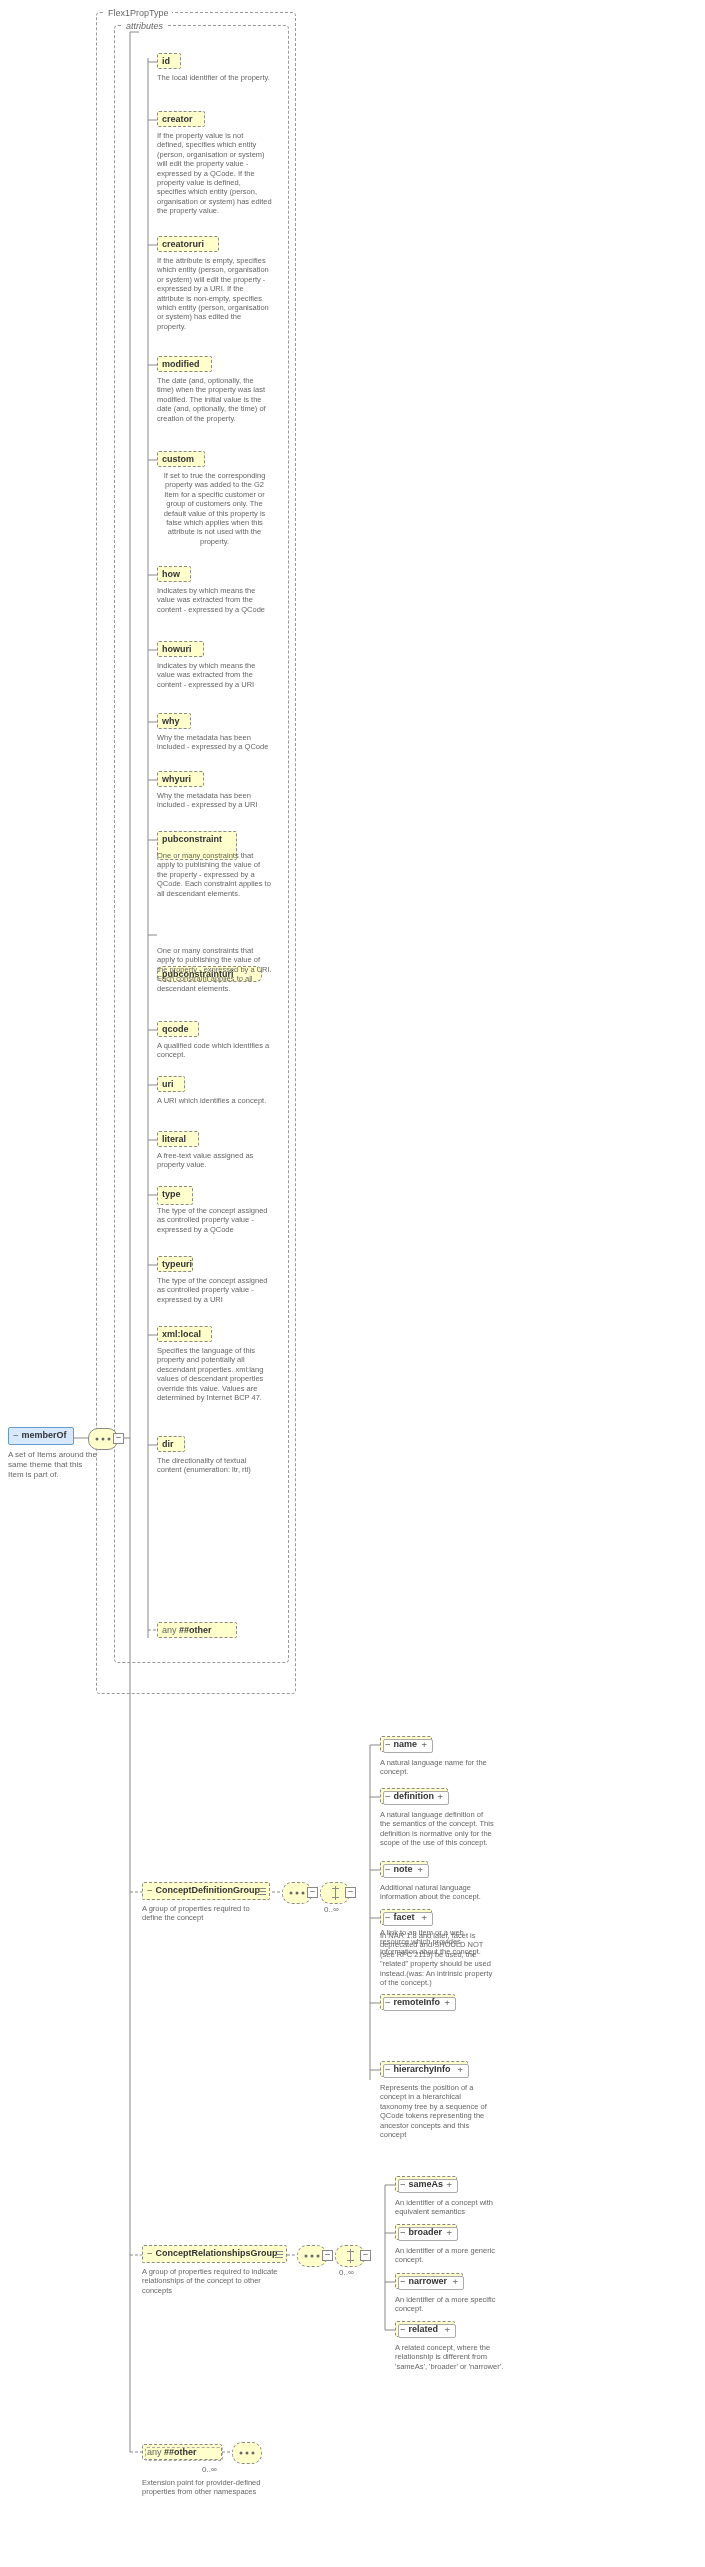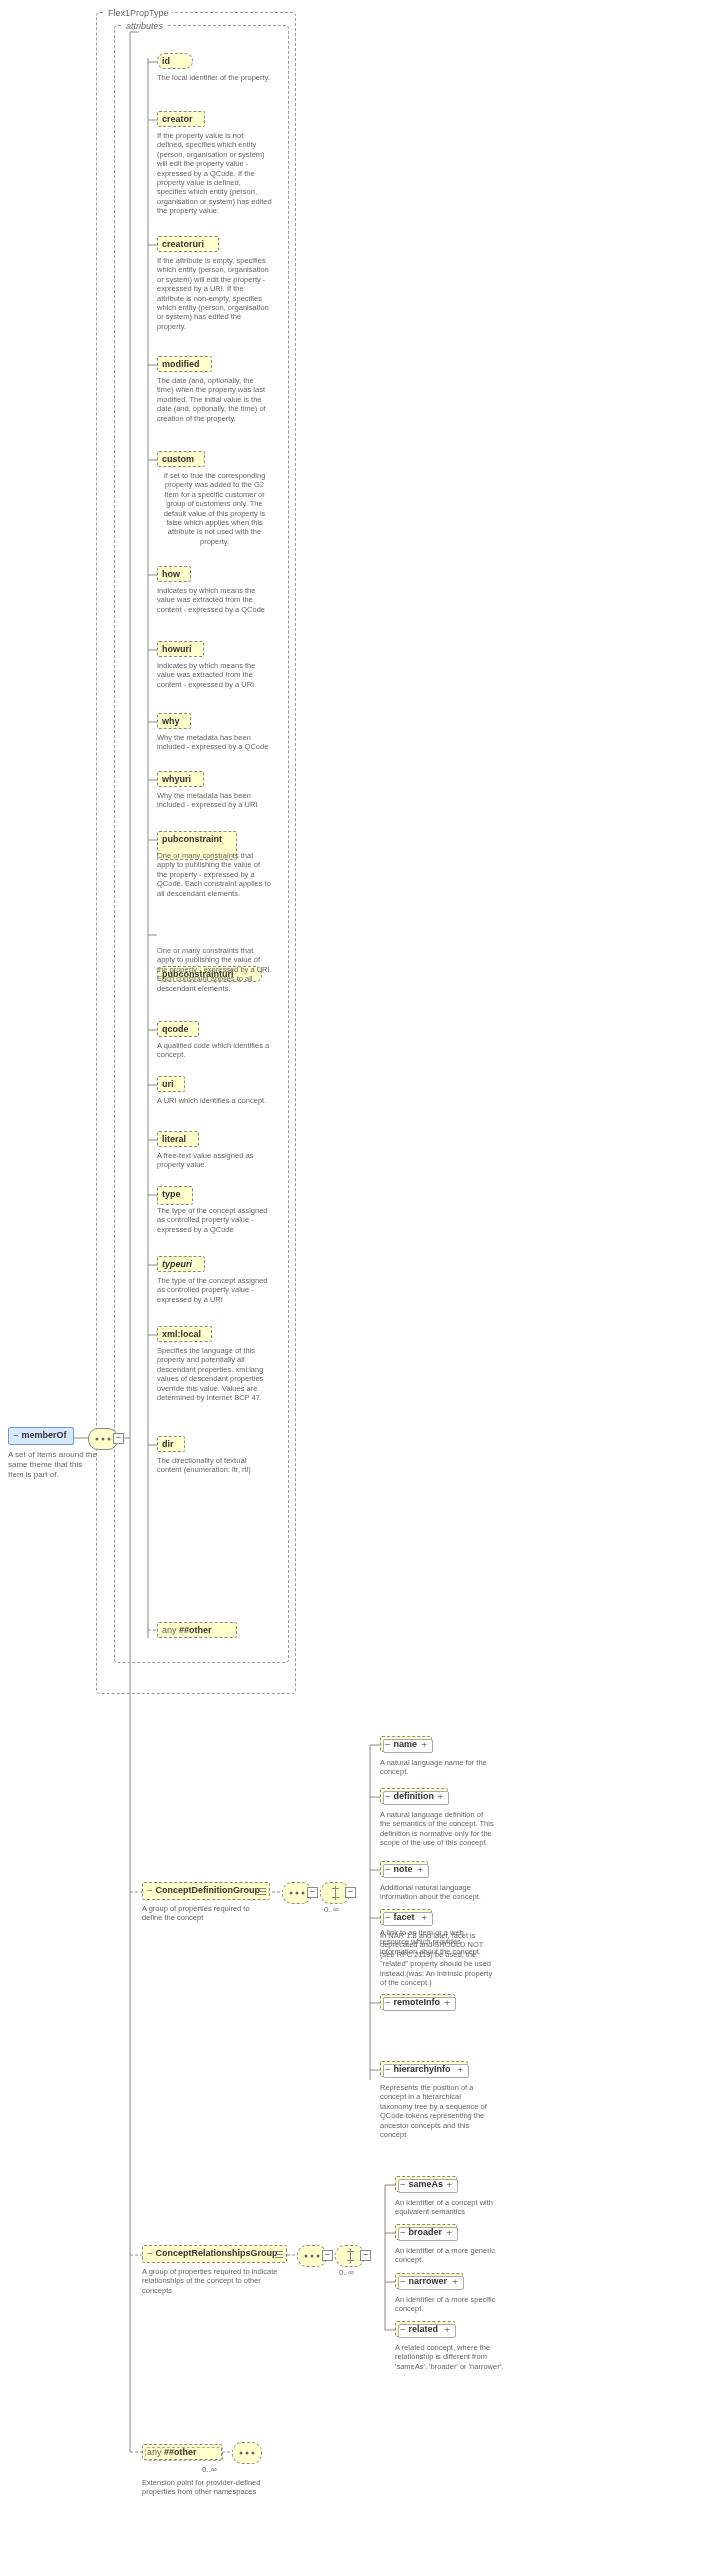--- a/index.html
+++ b/index.html
@@ -253,21 +253,21 @@
 
 <div class="conn" style="left:88px; top:1428px;">
   <div class="dots">
       <i></i>
       <i></i>
       <i></i>
     </div>
 </div>
 <div class="minus-box" style="left:113px; top:1433px;">−</div>
 
-<div class="box dashed" style="left:157px; top:53px; width:36px; height:16px;border-radius:8px;">
+<div class="box dashed" style="left:157px; top:53px; width:24px; height:16px;">
     <div class="title-row">
       <span>id</span>
     </div>
   </div>
 <div class="desc desc-sm" style="left:157px; top:73px;">The local identifier of the property.</div>
 
 <div class="box dashed" style="left:157px; top:111px; width:48px; height:16px;">
     <div class="title-row">
       <span>creator</span>
     </div>
@@ -358,21 +358,21 @@
   </div>
 <div class="desc desc-sm" style="left:157px; top:1151px;">A free-text value assigned as property value.</div>
 
 <div class="box dashed" style="left:157px; top:1186px; width:36px; height:19px;">
     <div class="title-row">
       <span>type</span>
     </div>
   </div>
 <div class="desc desc-sm" style="left:157px; top:1206px;">The type of the concept assigned as controlled property value - expressed by a QCode</div>
 
-<div class="box dashed" style="left:157px; top:1256px; width:48px; height:16px;font-style:italic;">
+<div class="box dashed" style="left:157px; top:1256px; width:36px; height:16px;">
     <div class="title-row">
       <span>typeuri</span>
     </div>
   </div>
 <div class="desc desc-sm" style="left:157px; top:1276px;">The type of the concept assigned as controlled property value - expressed by a URI</div>
 
 <div class="box dashed" style="left:157px; top:1326px; width:55px; height:16px;">
     <div class="title-row">
       <span>xml:local</span>
     </div>

